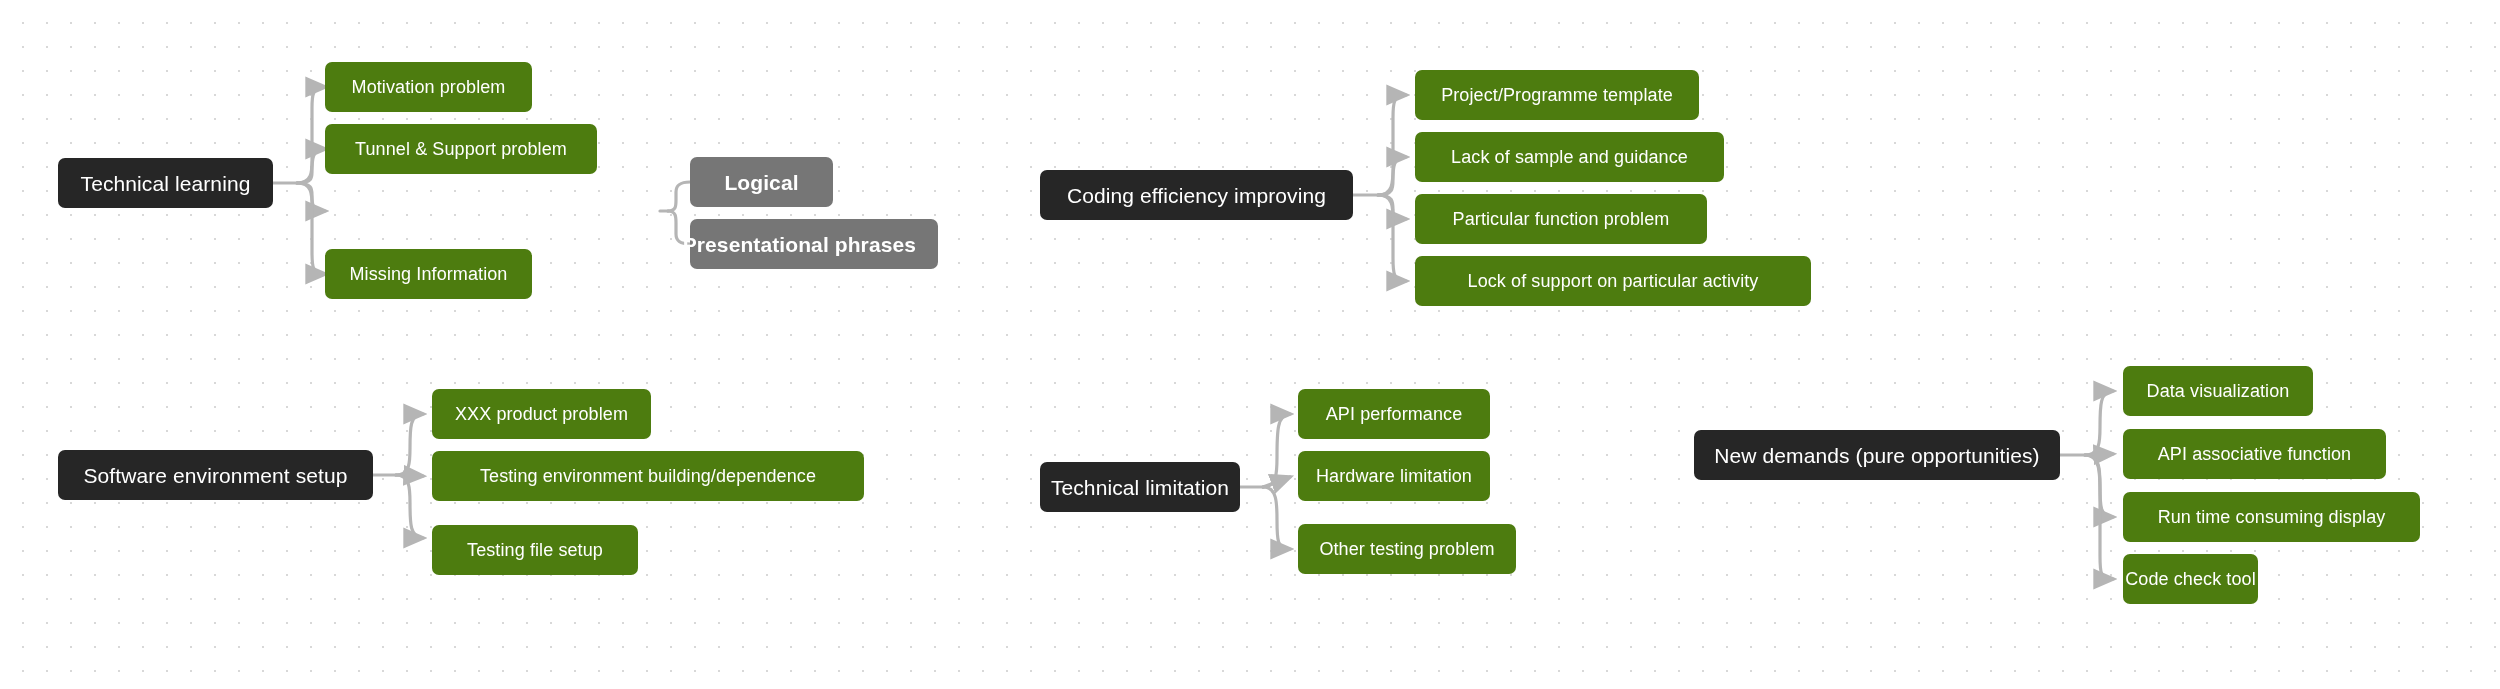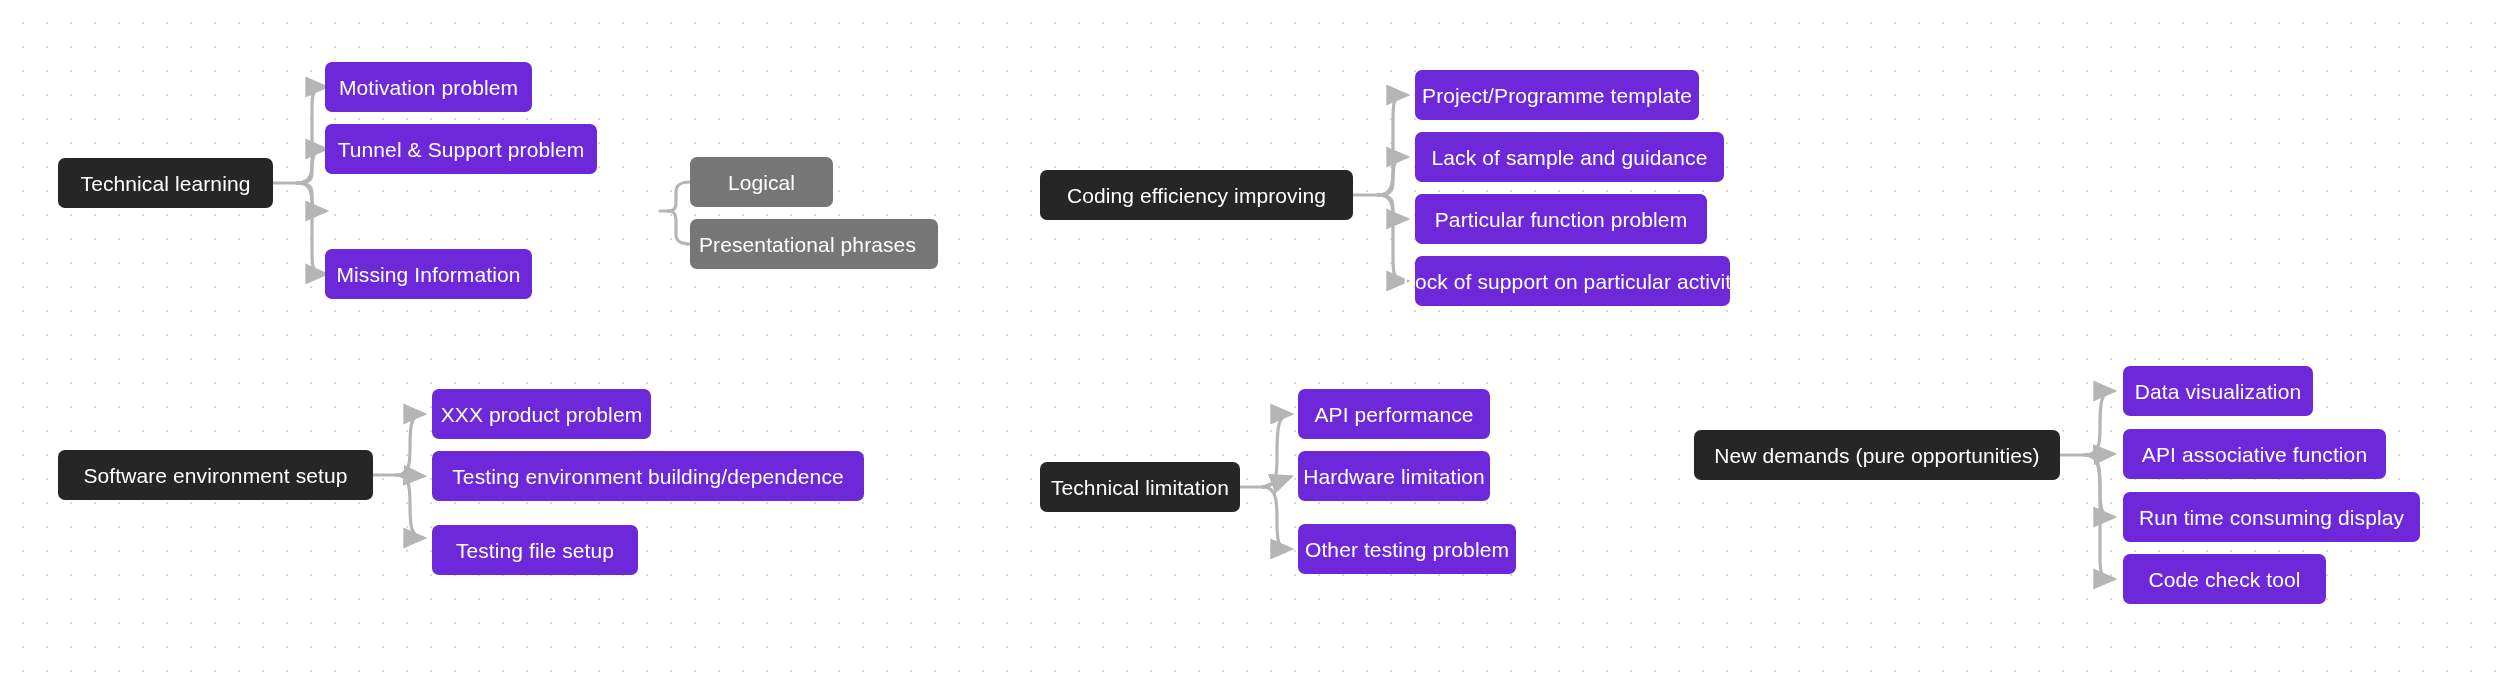--- a/index.html
+++ b/index.html
@@ -52,31 +52,31 @@
 
   .node.root {
     background-color: #262626;
     font-size: 21px;
     font-weight: 400;
     height: 50px;
     padding: 0 22px;
   }
 
   .node.child {
-    background-color: #6d28d9;
-    font-size: 21px;
+    background-color: #4d7c0f;
+    font-size: 18px;
     font-weight: 400;
     height: 50px;
     padding: 0 22px;
   }
 
   .node.grandchild {
     background-color: #767676;
     font-size: 21px;
-    font-weight: 400;
+    font-weight: 700;
     height: 50px;
     padding: 0 22px;
   }
 
   .node-label {
     line-height: 1;
     display: block;
   }
 </style>
 </head>
@@ -174,21 +174,21 @@
 
   <div class="node child" style="left:1415px; top:70px; width:284px;">
     <span class="node-label">Project/Programme template</span>
   </div>
   <div class="node child" style="left:1415px; top:132px; width:309px;">
     <span class="node-label">Lack of sample and guidance</span>
   </div>
   <div class="node child" style="left:1415px; top:194px; width:292px;text-align:right;">
     <span class="node-label">Particular function problem</span>
   </div>
-  <div class="node child" style="left:1415px; top:256px; width:315px;">
+  <div class="node child" style="left:1415px; top:256px; width:396px;">
     <span class="node-label">Lock of support on particular activity</span>
   </div>
 
   <div class="node root" style="left:58px; top:450px; width:315px;">
     <span class="node-label">Software environment setup</span>
   </div>
 
   <div class="node child" style="left:432px; top:389px; width:219px;">
     <span class="node-label">XXX product problem</span>
   </div>
@@ -219,17 +219,17 @@
 
   <div class="node child" style="left:2123px; top:366px; width:190px;">
     <span class="node-label">Data visualization</span>
   </div>
   <div class="node child" style="left:2123px; top:429px; width:263px;">
     <span class="node-label">API associative function</span>
   </div>
   <div class="node child" style="left:2123px; top:492px; width:297px;">
     <span class="node-label">Run time consuming display</span>
   </div>
-  <div class="node child" style="left:2123px; top:554px; width:203px;">
+  <div class="node child" style="left:2123px; top:554px; width:135px;">
     <span class="node-label">Code check tool</span>
   </div>
 
 </div>
 
 </body></html>

